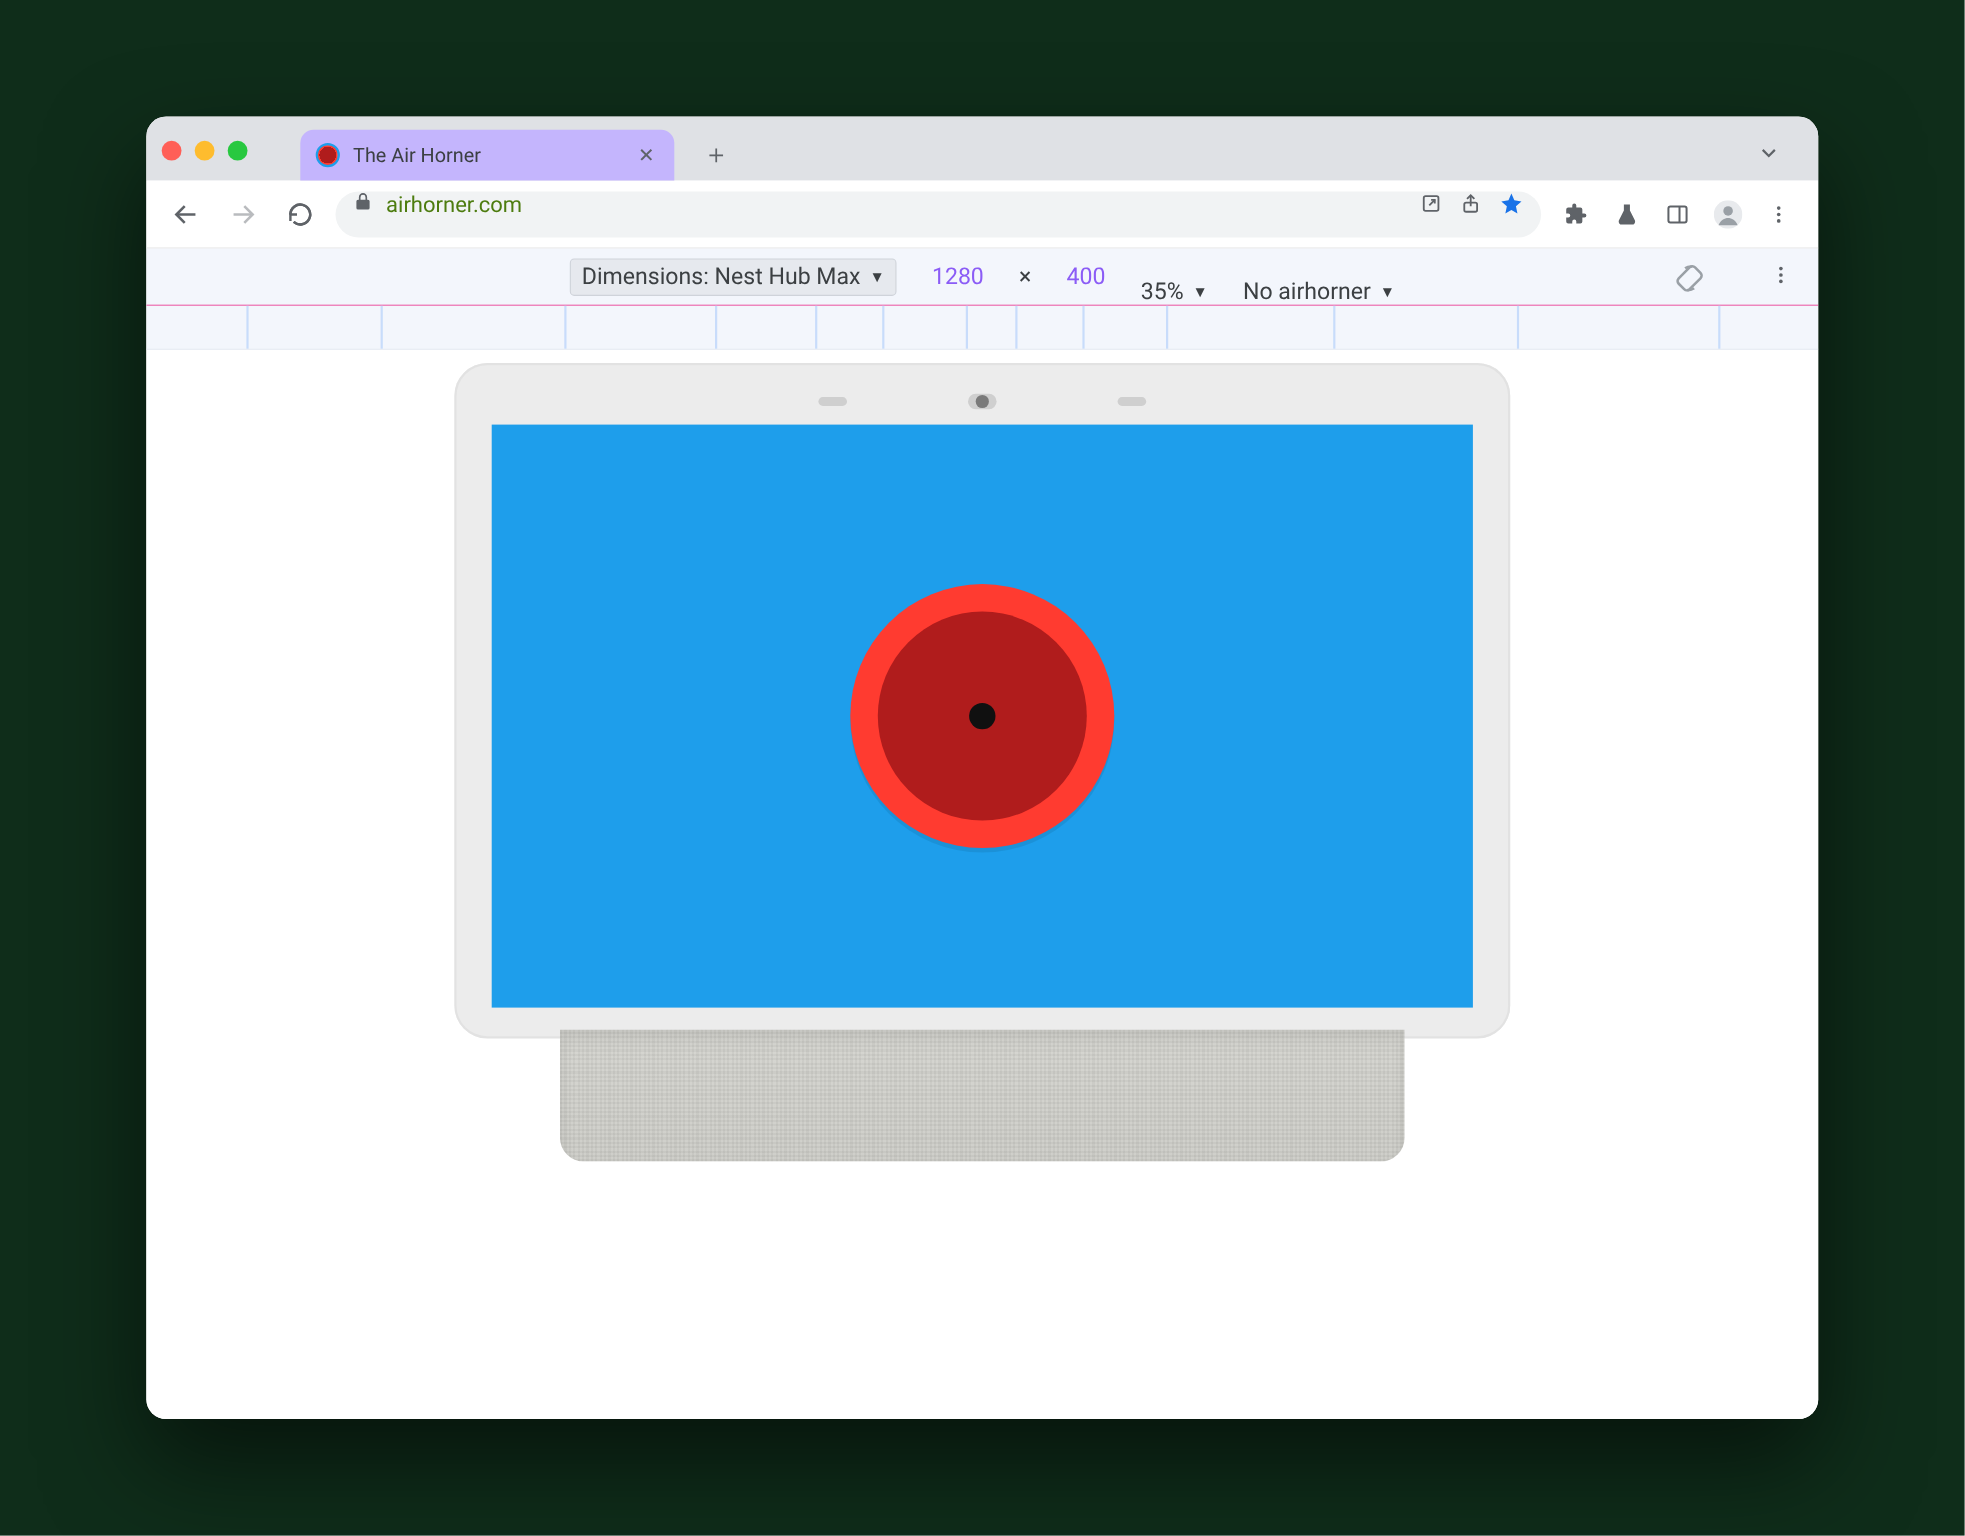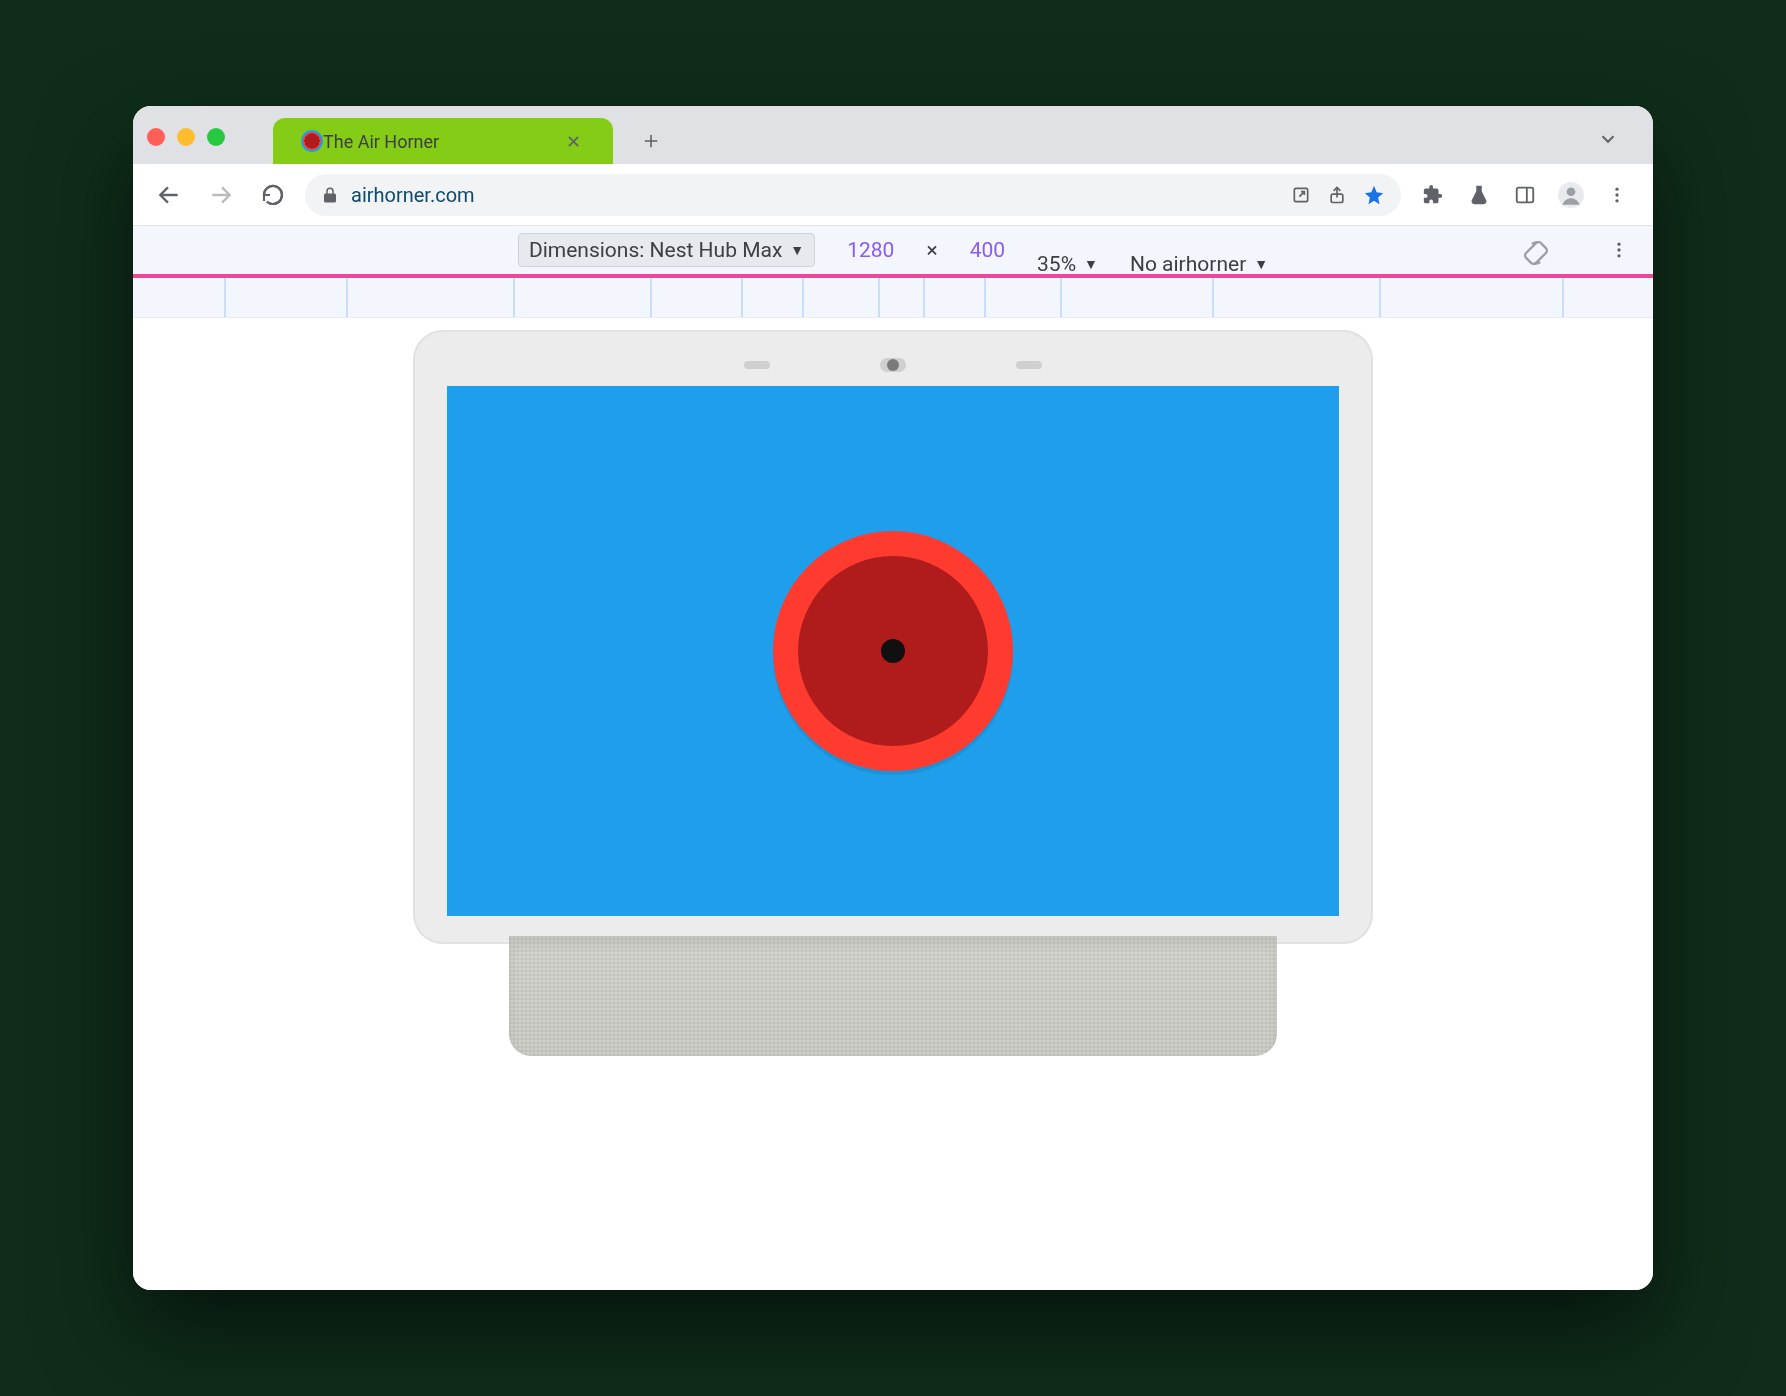--- a/index.html
+++ b/index.html
@@ -40,28 +40,28 @@
     margin-bottom: 18px;
   }
   .tl {
     width: 18px; height: 18px; border-radius: 50%;
   }
   .tl.red { background:#ff5f57; }
   .tl.yellow { background:#febc2e; }
   .tl.green { background:#28c840; }
 
   .tab {
-    background:#84cc16;
+    background:#c4b5fd;
     height: 46px;
     min-width: 340px;
     border-radius: 12px 12px 0 0;
     display:flex;
     align-items:center;
-    padding: 0 28px;
-    gap: 0;
+    padding: 0 14px;
+    gap: 12px;
     font-size: 18px;
     color:#3c4043;
   }
   .tab .favicon {
     width:22px;height:22px;border-radius:50%;
     background: radial-gradient(circle, #b01c1c 0 60%, #ff3b30 60% 90%, #1e9eeb 90% 100%);
     border: 2px solid #1e9eeb;
   }
   .tab .title { flex:1; white-space:nowrap; overflow:hidden; text-overflow:ellipsis; }
   .tab .close { color:#5f6368; font-size:18px; padding:4px; cursor:pointer;}
@@ -88,37 +88,37 @@
     width:40px;height:40px;display:flex;align-items:center;justify-content:center;
     color:#5f6368;border-radius:50%;cursor:pointer;
   }
   .tbtn.disabled { color:#b9bbbe; }
   .omnibox {
     flex:1;
     height:42px;
     background:#f1f3f4;
     border-radius:21px;
     display:flex;
-    align-items:center;
+    align-items:flex-start;
     padding:0 16px;
     gap:12px;
-    color:#0c4a6e;
+    color:#4d7c0f;
     font-size:20px;
   }
   .omnibox .lock { color:#5f6368; }
   .omnibox .url { flex:1; }
   .omnibox .right-icons { display:flex; gap:16px; align-items:center; color:#5f6368; }
   .star { color:#1a73e8; }
   .toolbar-right { display:flex; gap:6px; align-items:center; }
 
   
   .device-bar {
     height: 52px;
     background:#f3f6fc;
-    border-bottom:4px solid #ec4899;
+    border-bottom:1px solid #ec4899;
     display:flex;
     align-items:center;
     justify-content:center;
     gap: 32px;
     font-size: 21px;
     color:#3c4043;
     position:relative;
   }
   .dim-chip {
     background:#e6e9ee;

